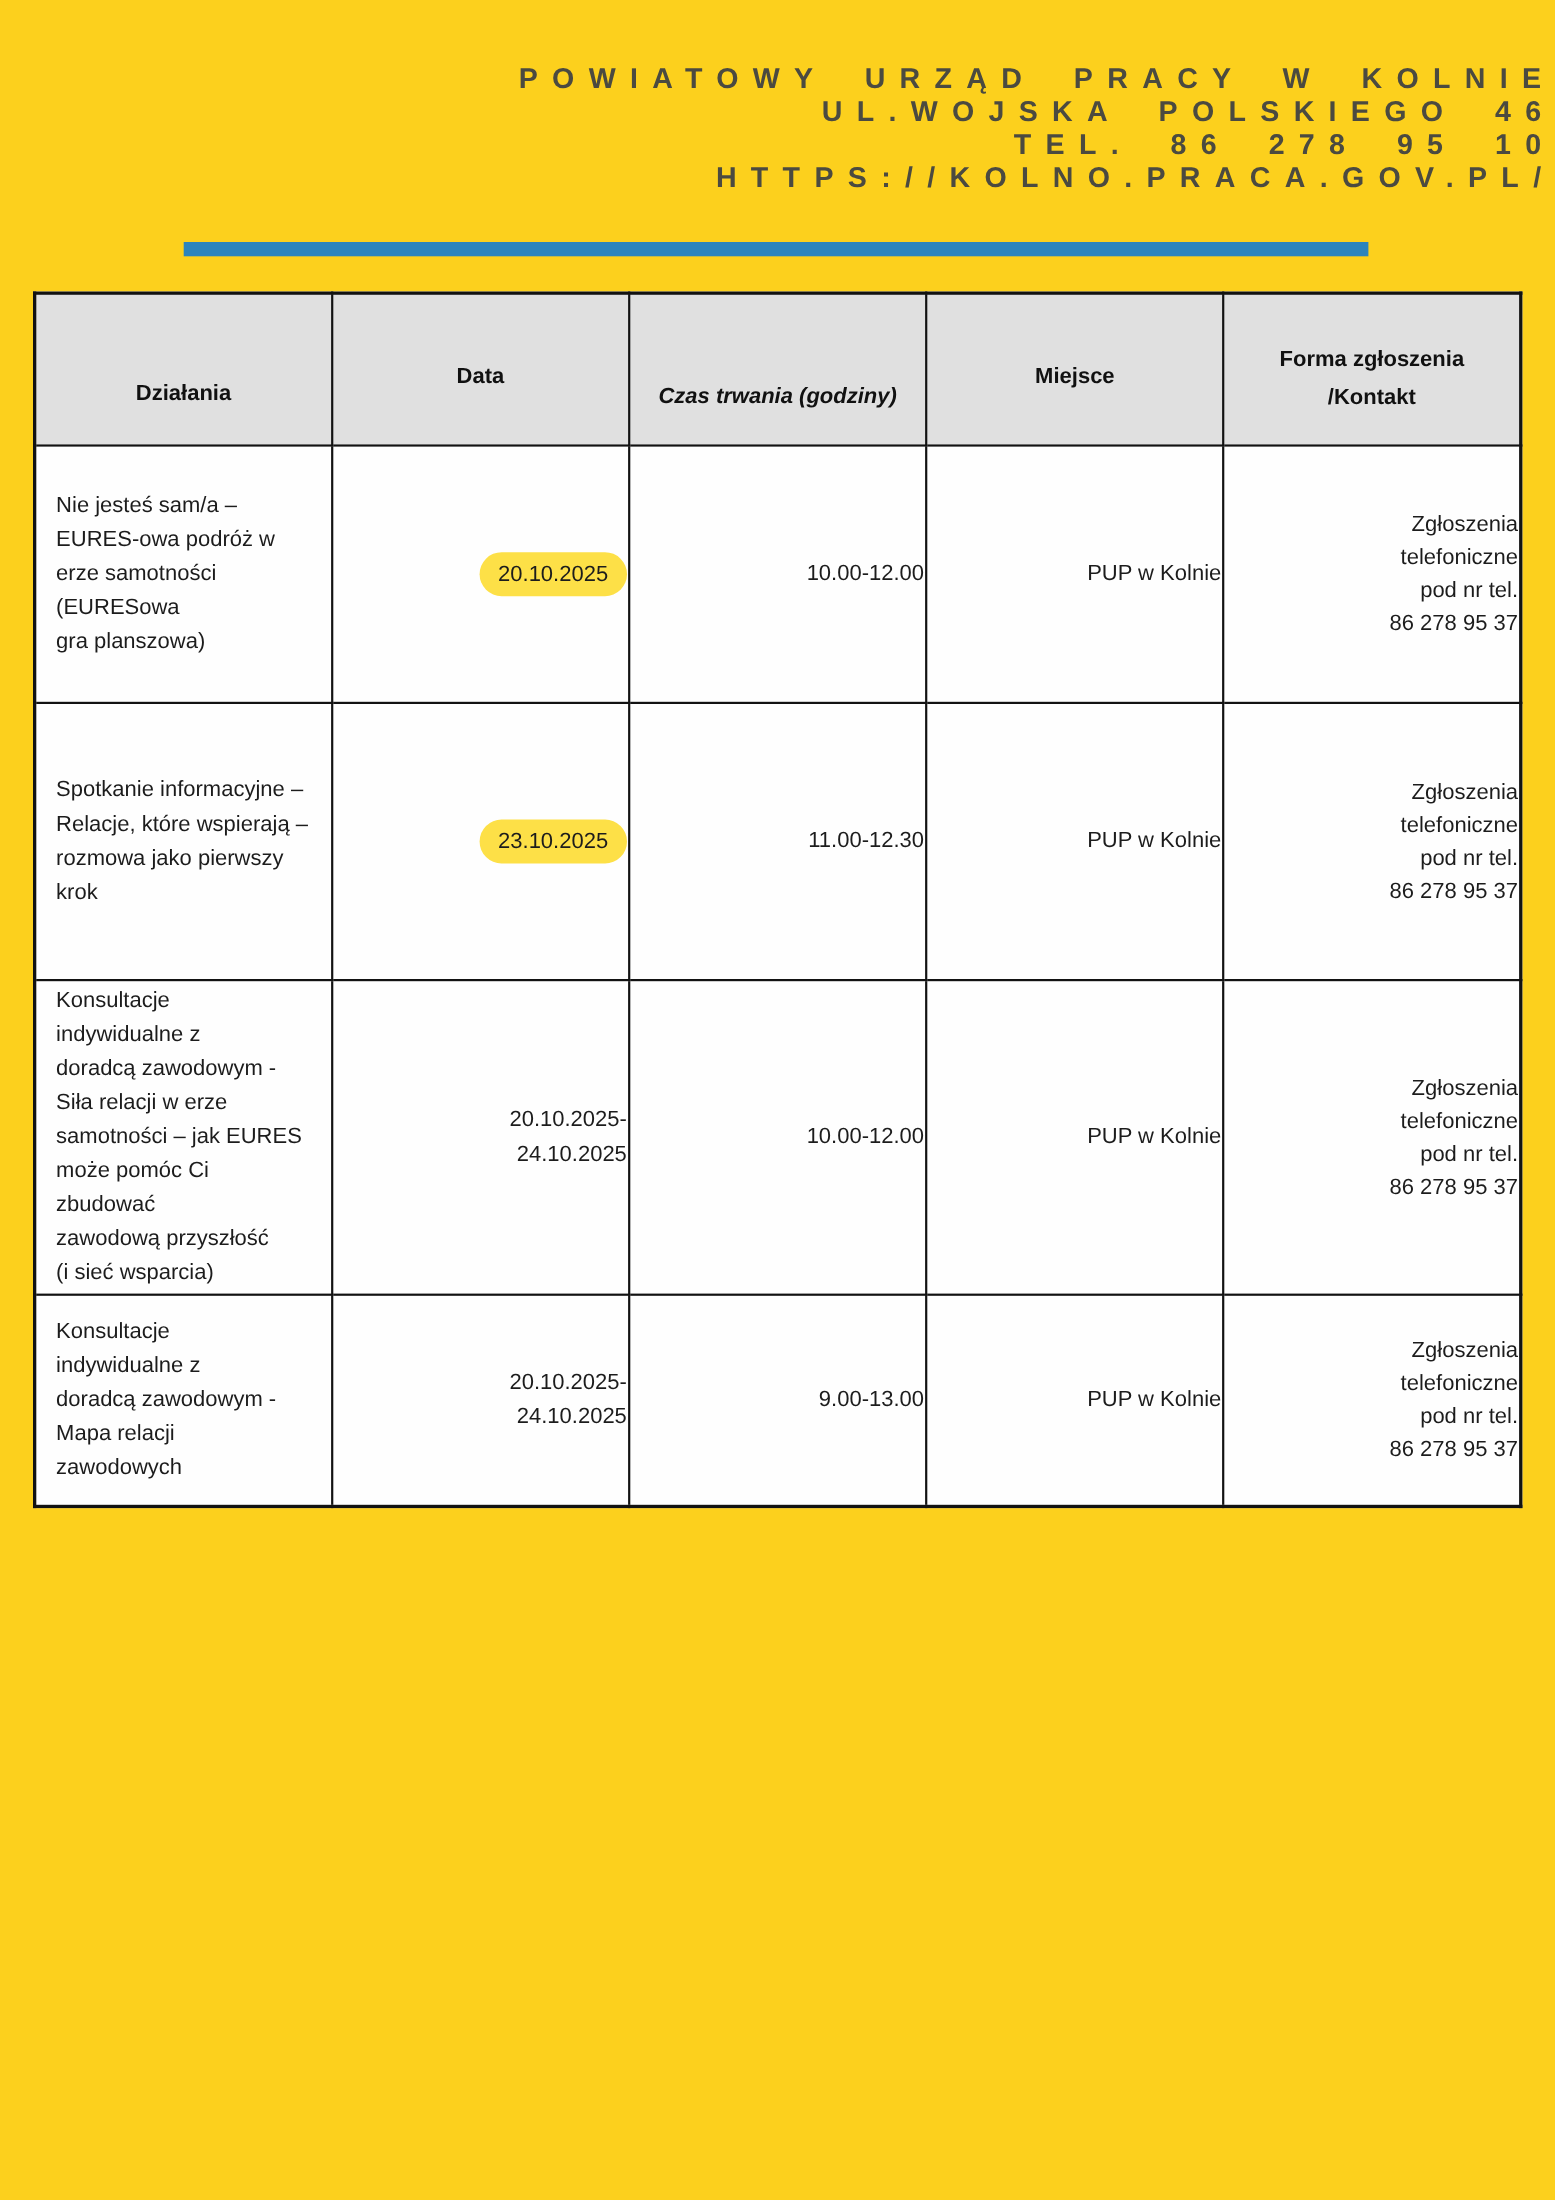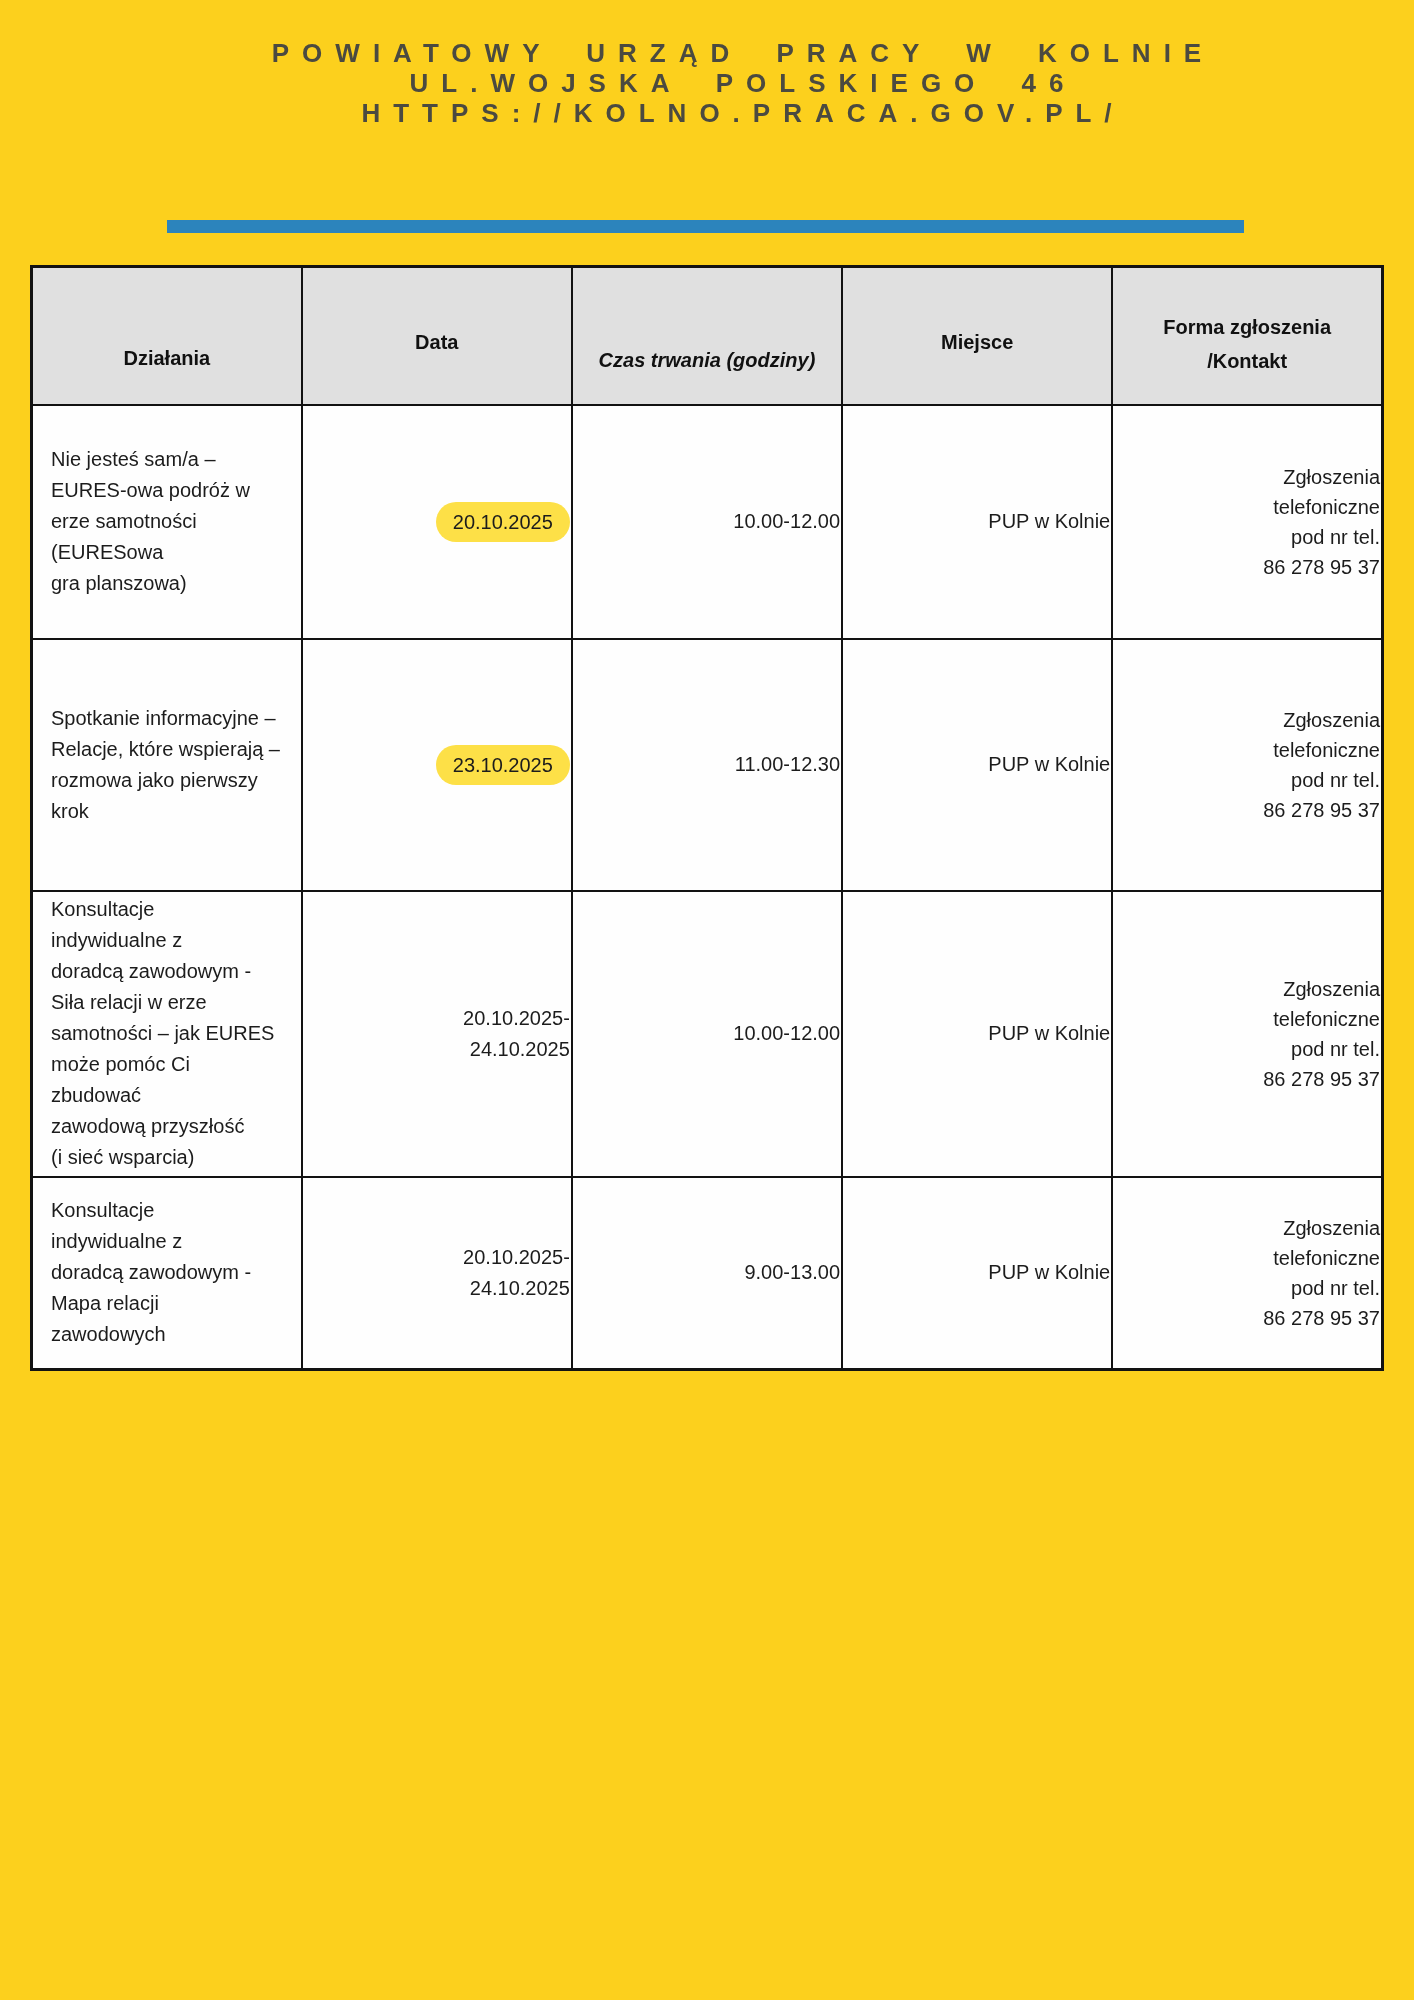--- a/index.html
+++ b/index.html
@@ -5,22 +5,22 @@
   html,body{margin:0;padding:0;}
   body{
     width:1414px;height:2000px;
     background:#FCD01D;
     position:relative;
     font-family:"Liberation Sans",sans-serif;
     -webkit-font-smoothing:antialiased;
   }
   
   .org-header{
-    position:absolute;top:38px;left:72px;right:0;
-    text-align:center;
+    position:absolute;top:56px;left:72px;right:0;
+    text-align:right;
     color:#4B4A40;
     font-weight:700;
     font-size:26px;
     line-height:30px;
     letter-spacing:13px;
     word-spacing:14px;
   }
   .org-header div{white-space:nowrap;}
   
   .accent-bar{
@@ -84,20 +84,21 @@
     line-height:30px;
   }
   td.contact{white-space:pre-line;line-height:30px;}
 </style>
 </head>
 <body>
 
 <div class="org-header">
   <div>POWIATOWY URZĄD PRACY W KOLNIE</div>
   <div>UL.WOJSKA POLSKIEGO 46</div>
+  <div>TEL. 86 278 95 10</div>
   <div>HTTPS://KOLNO.PRACA.GOV.PL/</div>
 </div>
 
 <div class="accent-bar"></div>
 
 <table class="schedule">
   <colgroup>
       <col>
       <col>
       <col>

